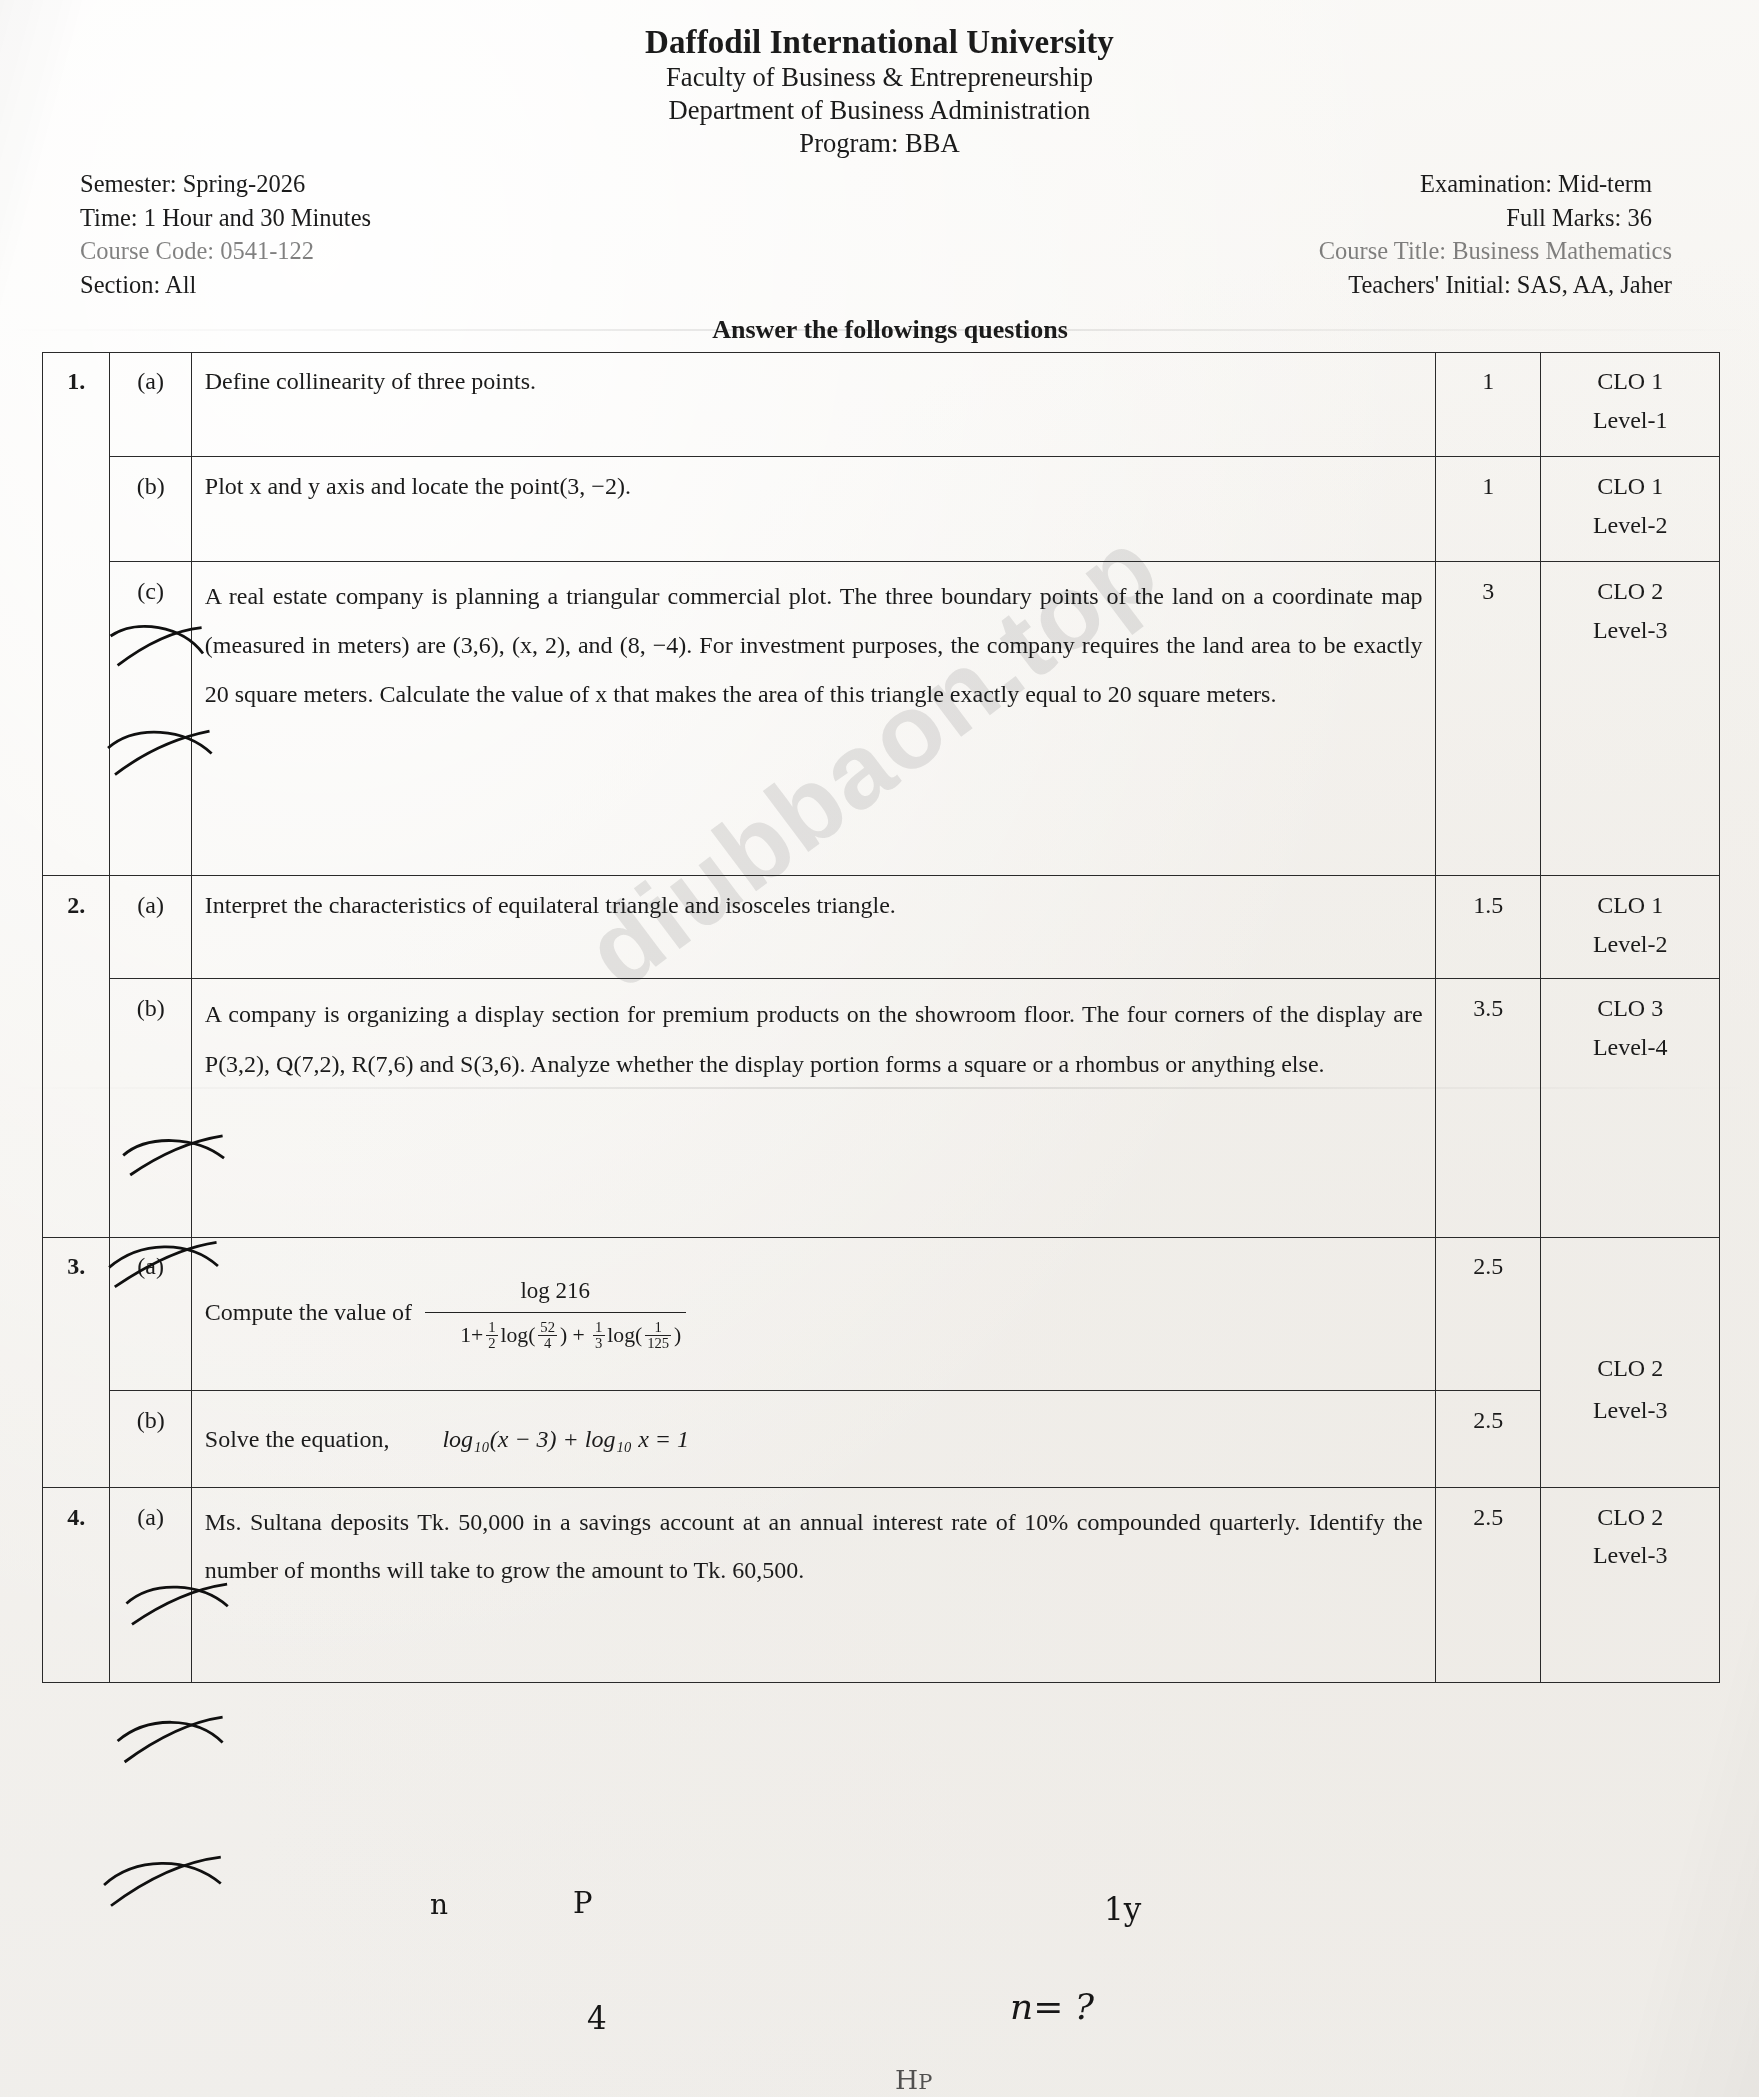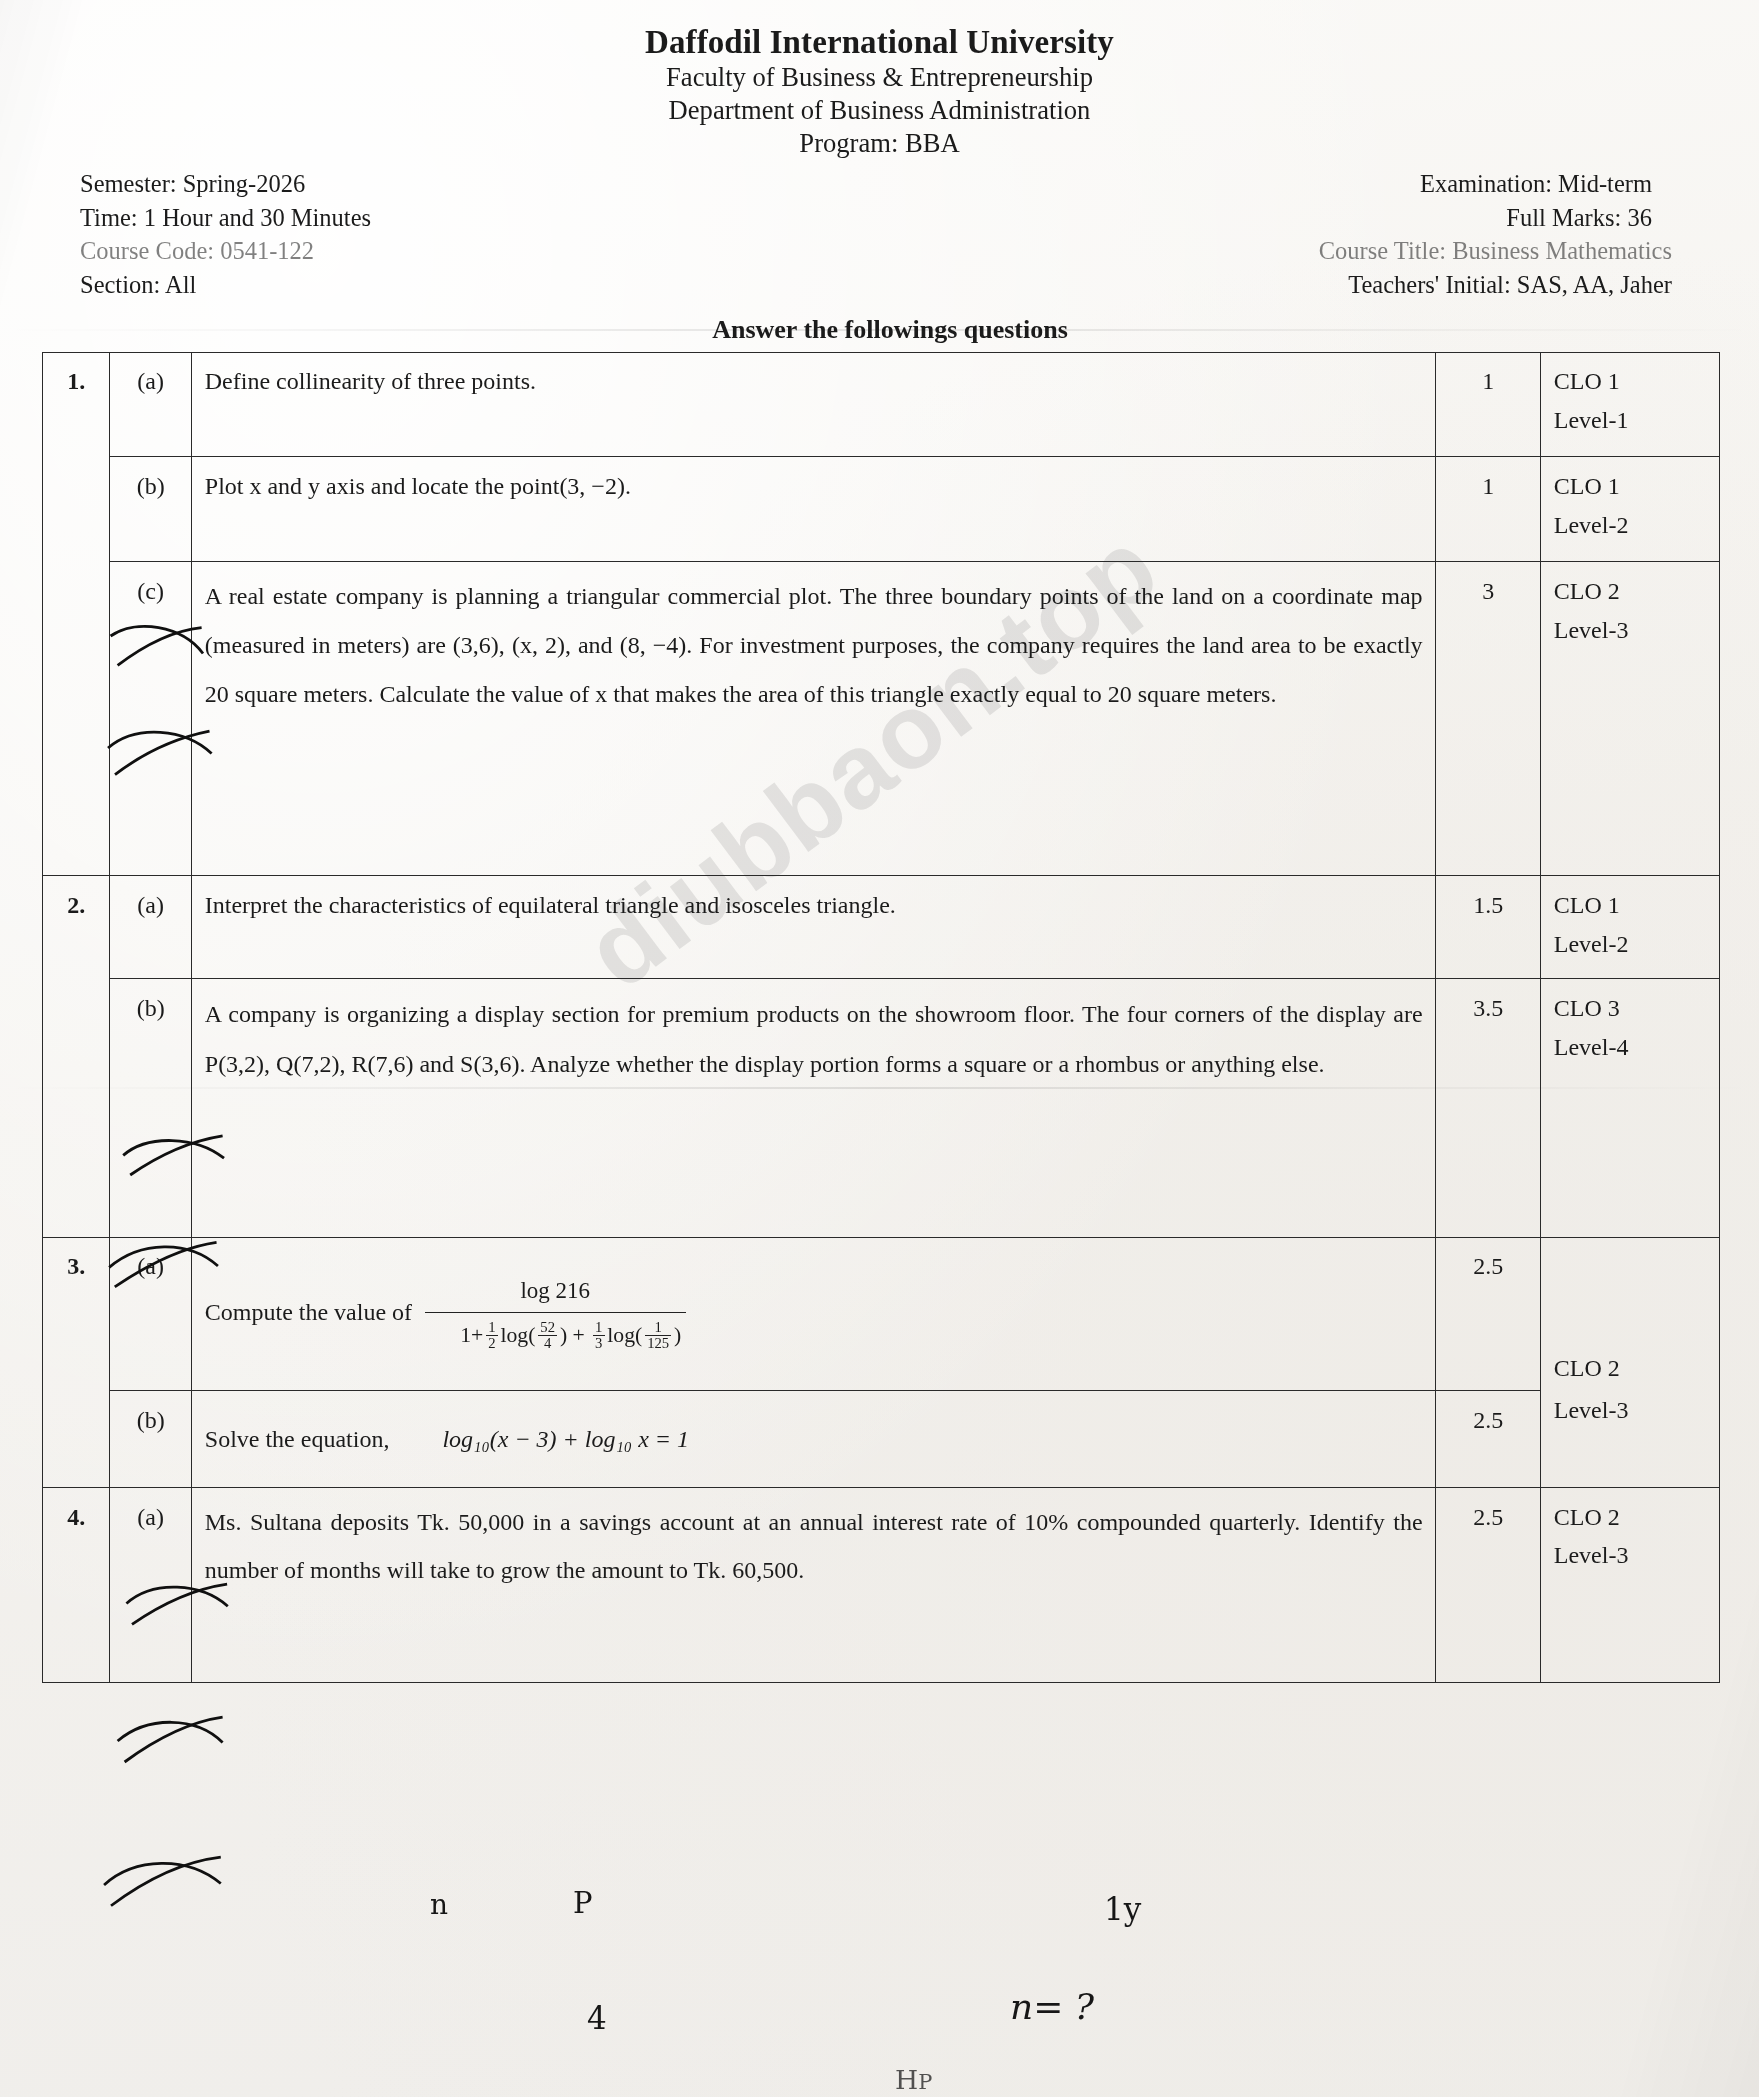--- a/index.html
+++ b/index.html
@@ -107,20 +107,21 @@
     padding-left: 2.8px;
     padding-right: 2.8px;
   }
   td.part { font-weight: normal; }
   td.marks {
     text-align: center;
     vertical-align: middle;
     font-size: 24.5px;
   }
   td.clo {
+    text-align: center;
     vertical-align: middle;
     font-size: 23px;
     line-height: 1.8;
   }
   td.body { text-align: justify; }
   .nb { border-bottom: 0 !important; }
   .nt { border-top: 0 !important; }
 
   .italic { font-style: italic; }
 

